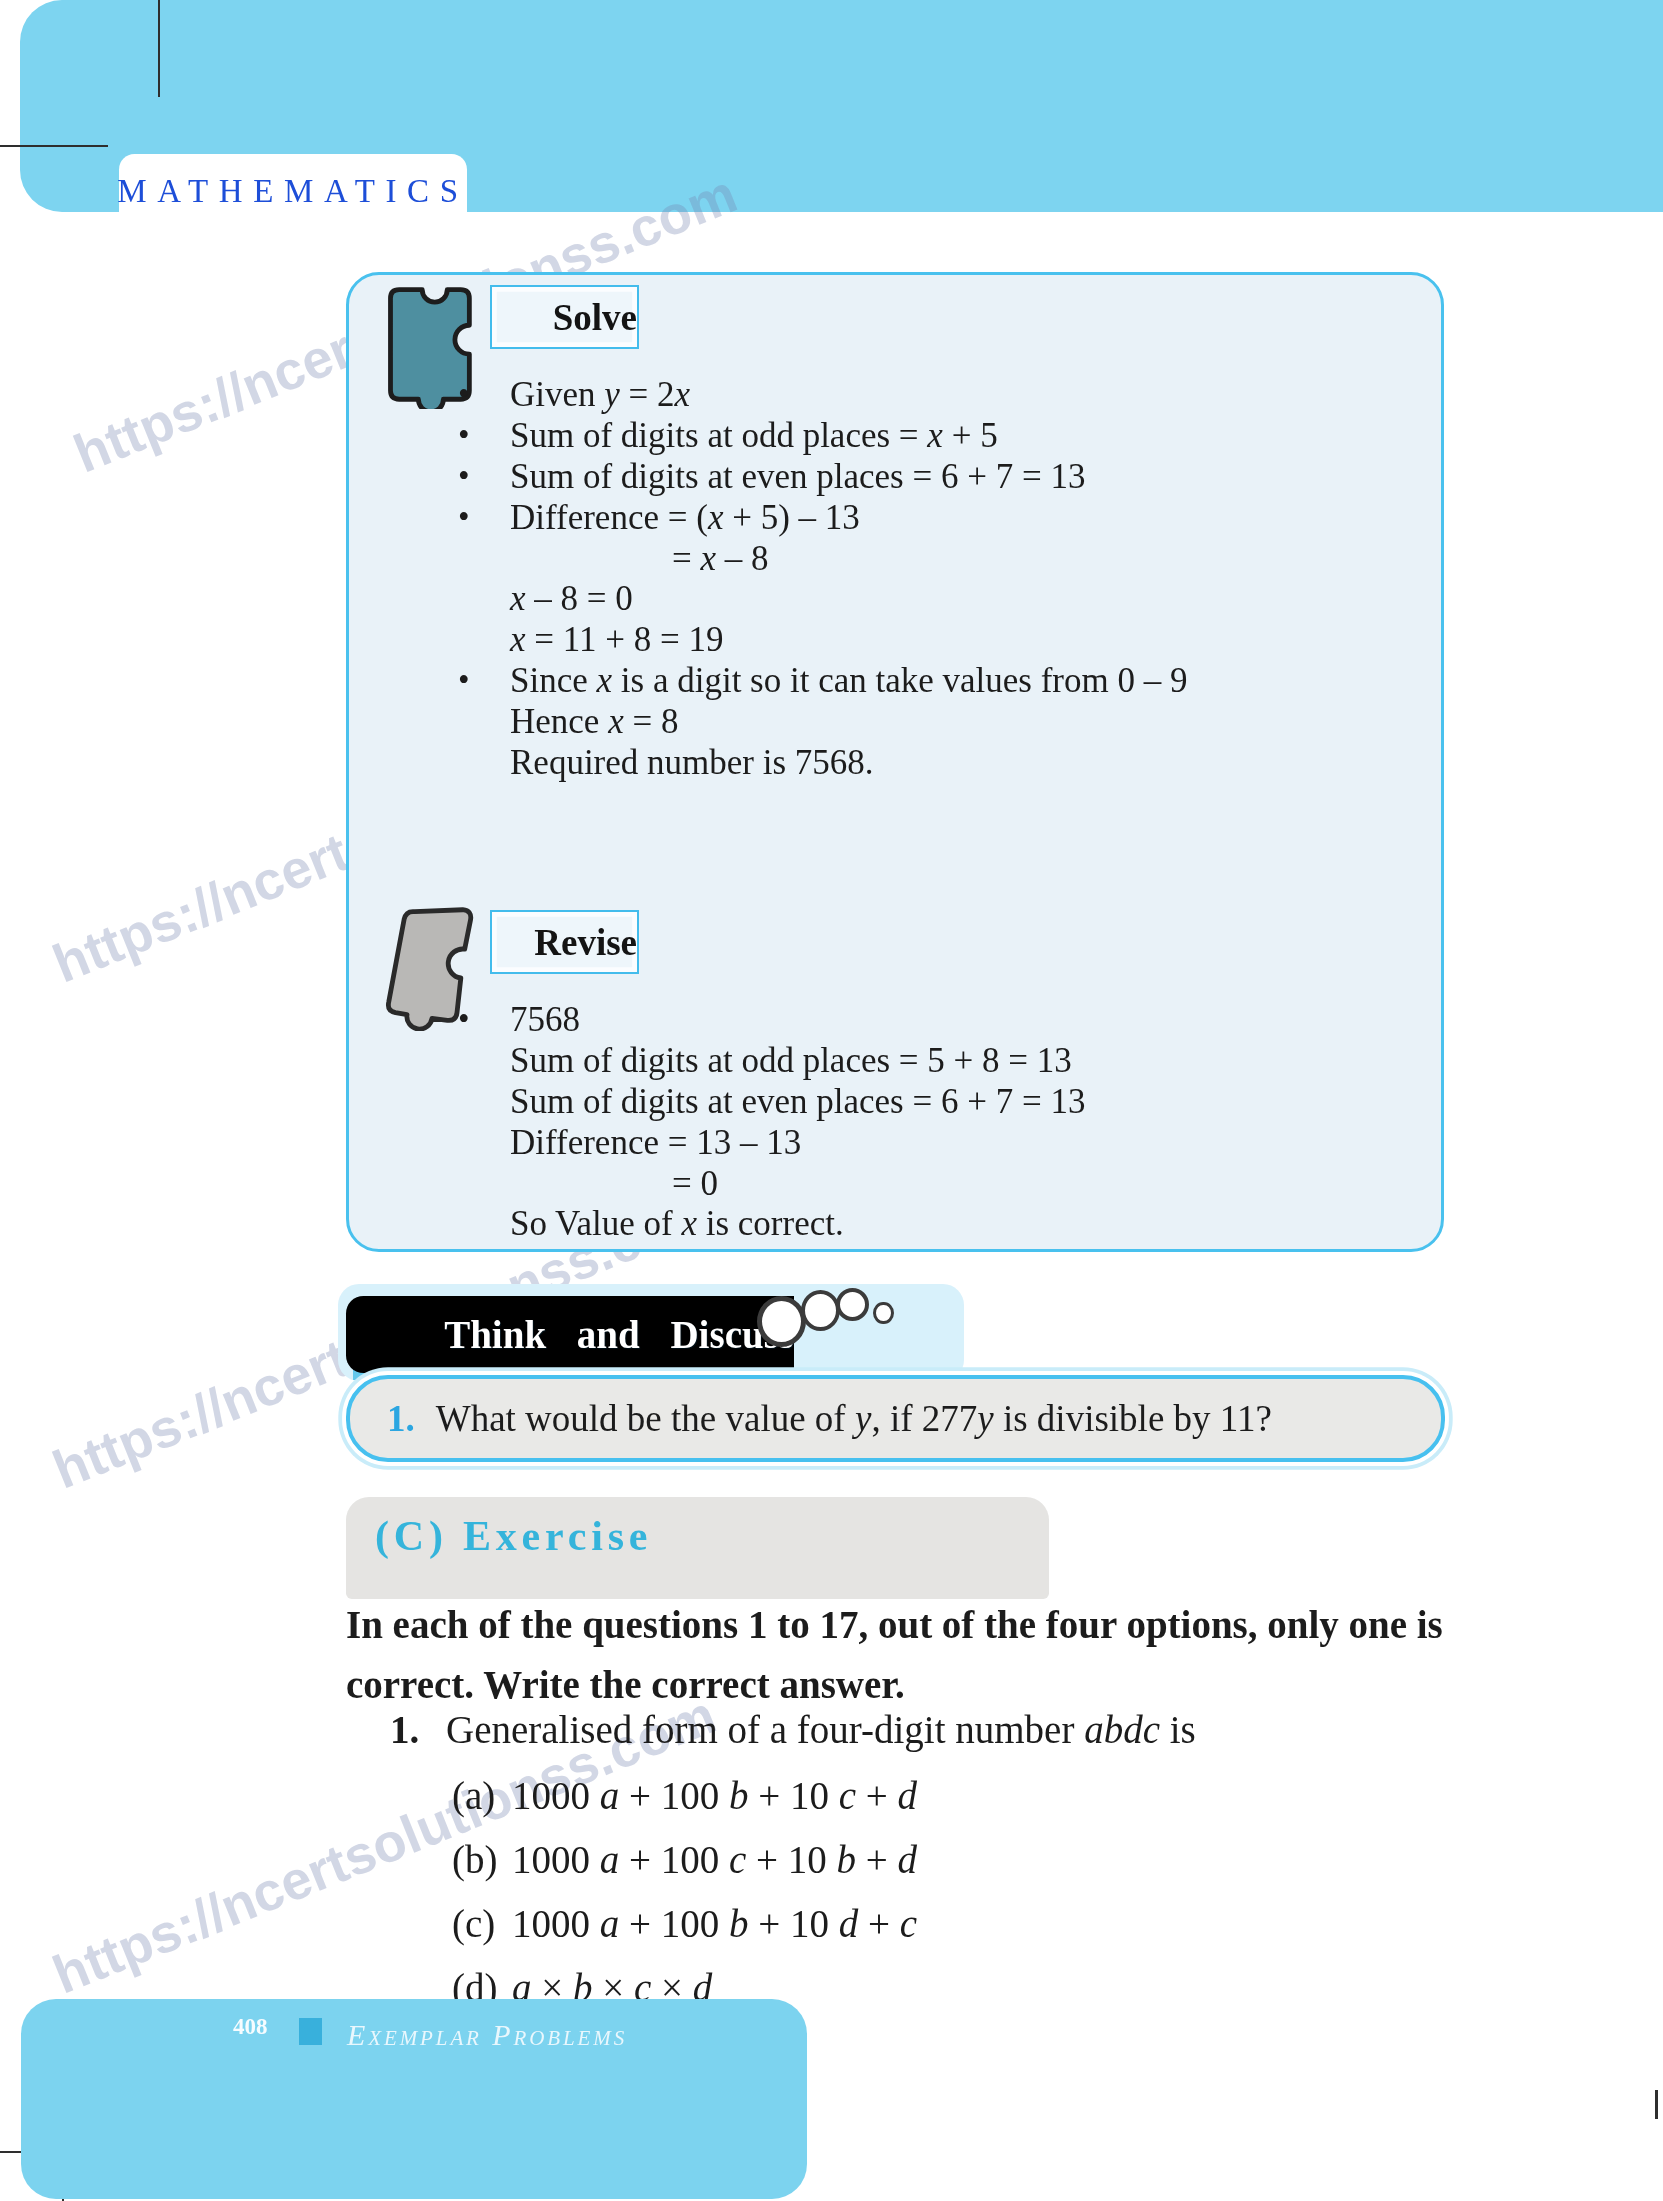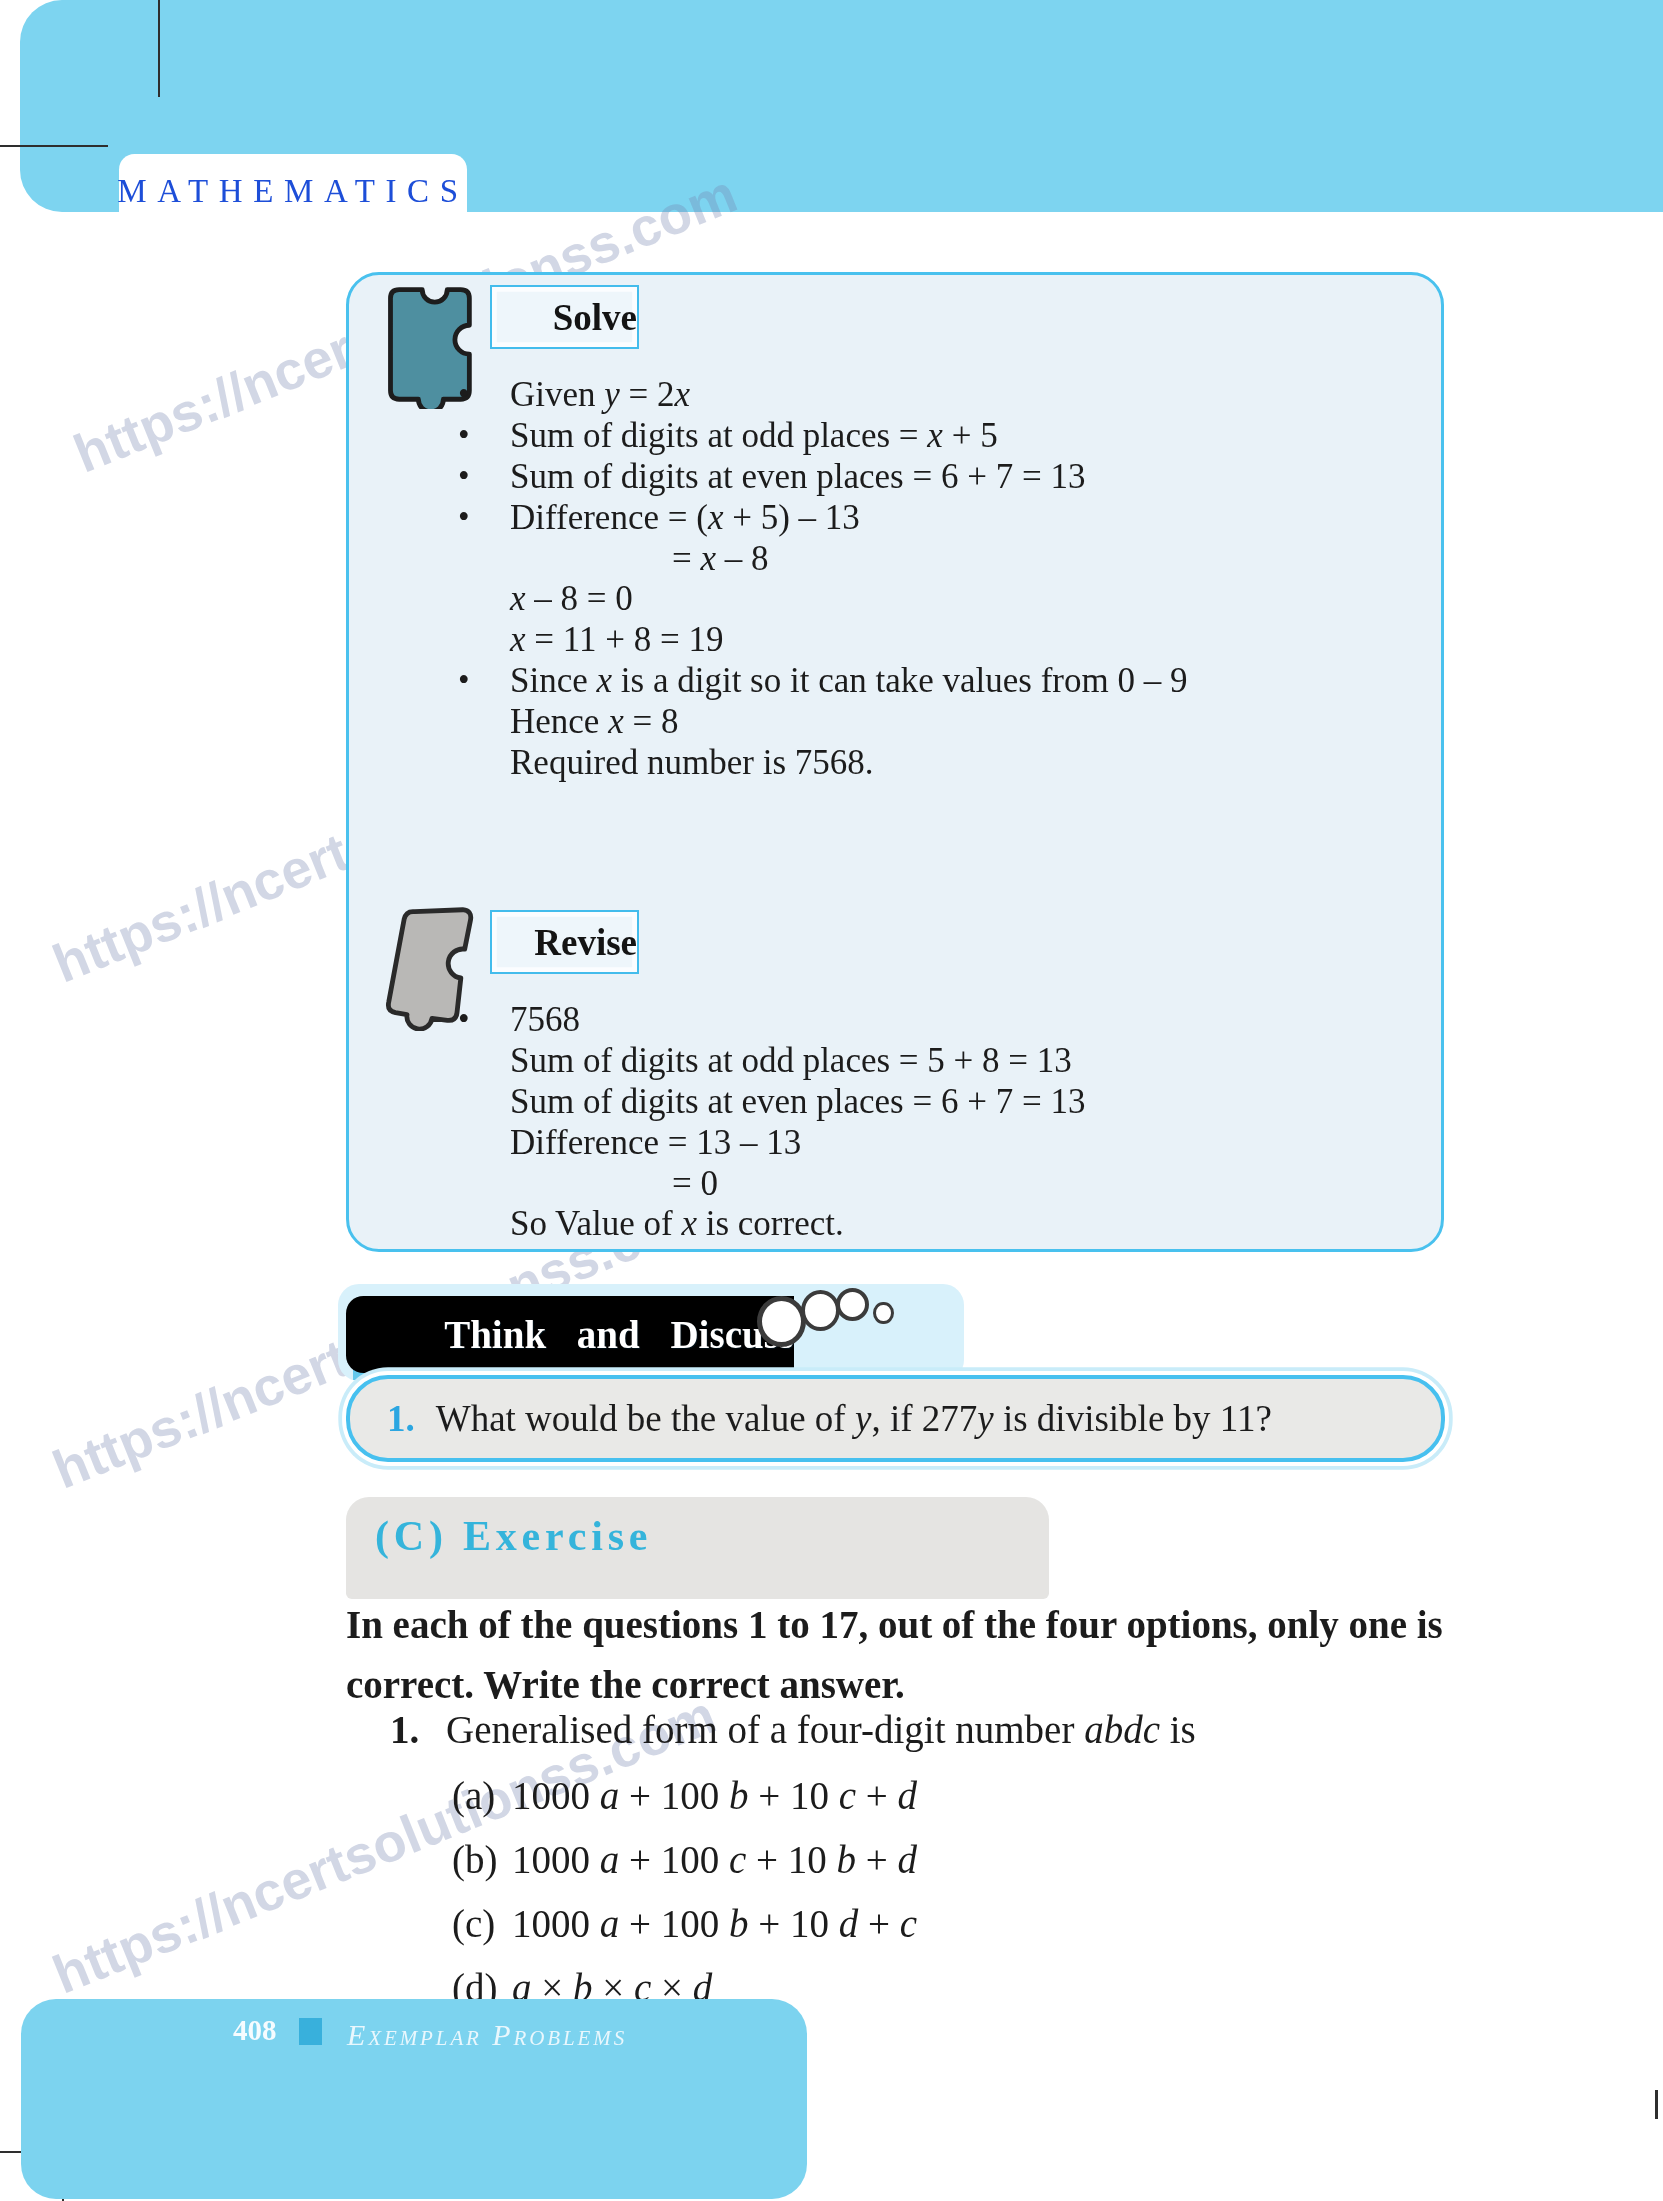--- a/index.html
+++ b/index.html
@@ -59,21 +59,21 @@
   .intro{position:absolute;left:346px;width:1159px;font-size:39px;font-weight:bold;line-height:60px;}
   .exq-num{position:absolute;left:390px;font-size:39px;font-weight:bold;}
   .exq-text{position:absolute;left:446px;font-size:39px;}
   .options{position:absolute;left:452px;top:1773px;}
   .opt{position:relative;height:64px;font-size:39px;}
   .opt .okey{display:inline-block;width:60px;}
 
   
   .footer-bar{position:absolute;left:21px;top:1999px;width:786px;height:200px;
               background:#7cd3ef;border-radius:35px;}
-  .pgnum{position:absolute;left:212px;top:15.4px;font-size:29px;color:#f6fcff;font-weight:bold;}
+  .pgnum{position:absolute;left:212px;top:15.4px;font-size:23px;color:#f6fcff;font-weight:bold;}
   .fsq{position:absolute;left:278px;top:19.3px;width:23px;height:27px;background:#38b0dc;}
   .flabel{position:absolute;left:326px;top:19.3px;font-size:30px;color:#e9f7fd;
           font-variant:small-caps;letter-spacing:2.9px;font-style:italic;}
 </style>
 </head>
 <body>
 
 <div class="page">
 
   <div class="header-bar"></div>

